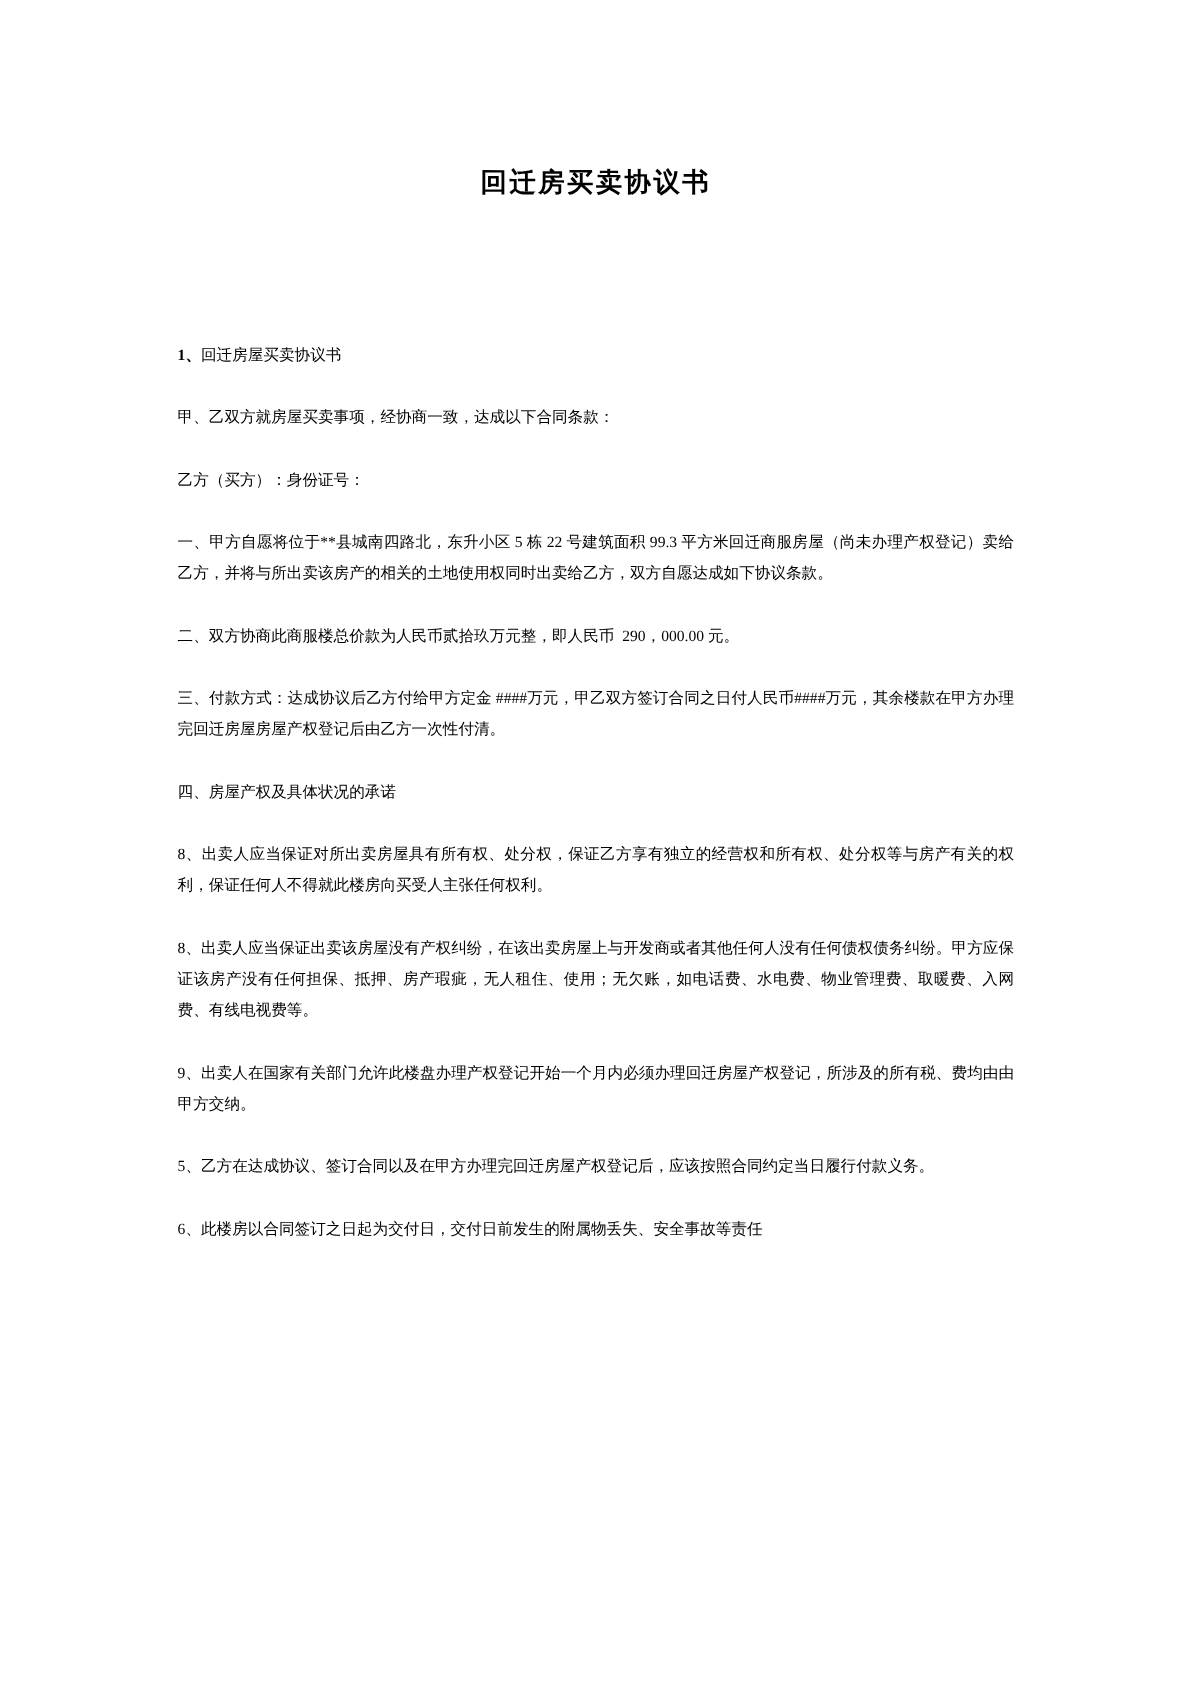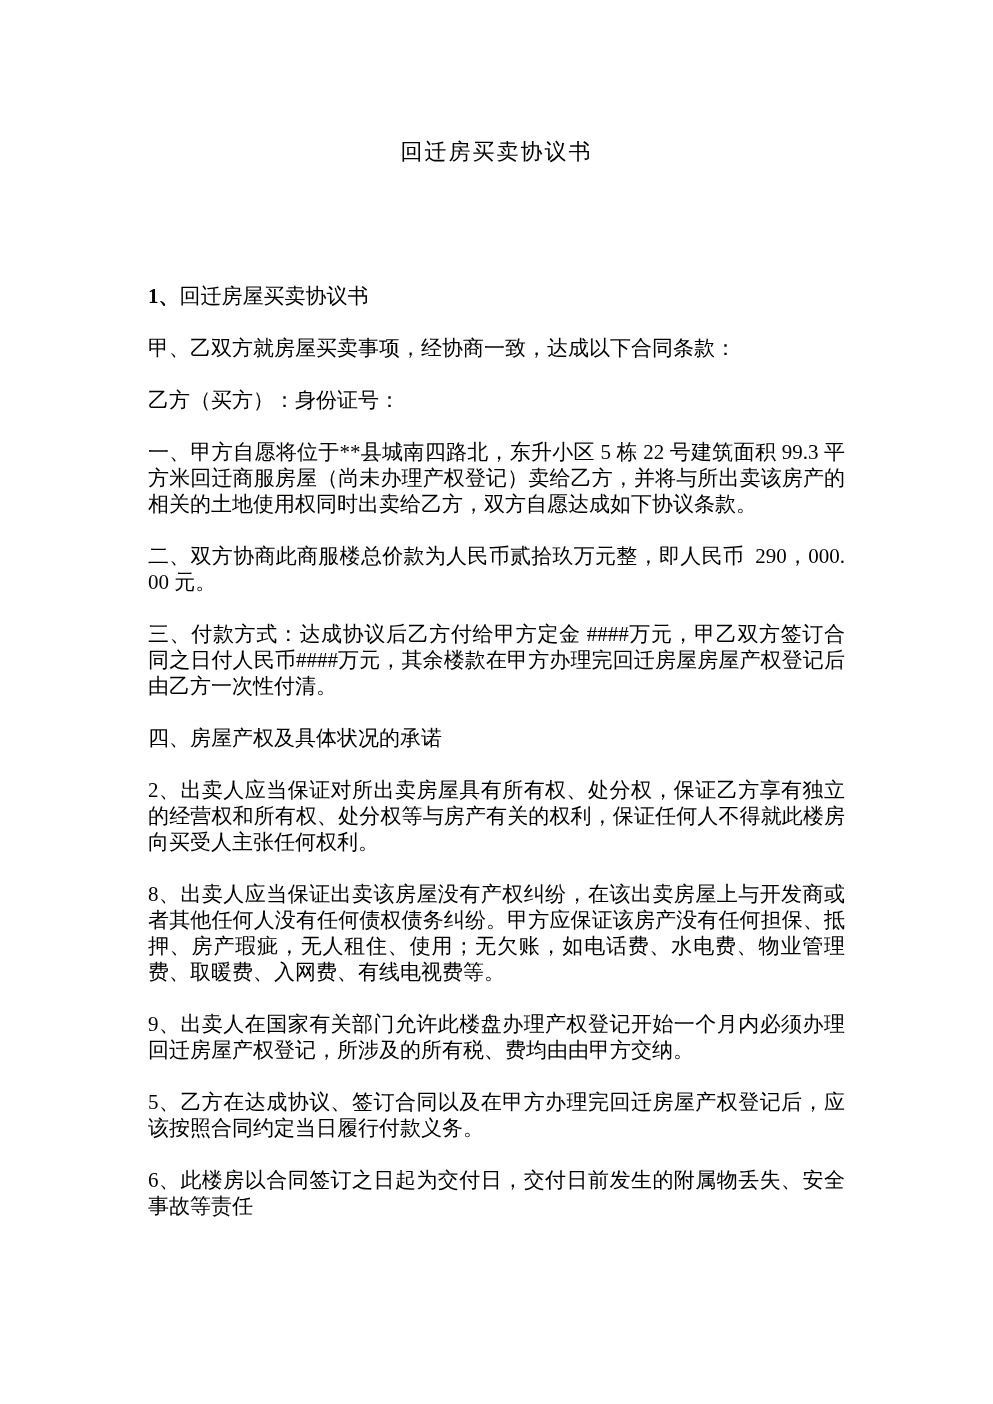--- a/index.html
+++ b/index.html
@@ -16,27 +16,27 @@
       box-sizing: border-box;
       padding: 137px 148px 0 148px;
       overflow: hidden;
       color: #000000;
       font-family: "Liberation Serif", "DejaVu Serif", serif;
     }
     .doc-title {
       margin: 0 0 116px 0;
       font-size: 22px;
       line-height: 30px;
-      font-weight: normal;
+      font-weight: bold;
       text-align: center;
       letter-spacing: 2px;
     }
     .para {
       margin: 0 0 26px 0;
-      font-size: 21px;
+      font-size: 13px;
       line-height: 26px;
       white-space: pre-wrap;
       text-align: justify;
       word-break: break-all;
     }
     .bold-num {
       font-weight: bold;
     }
   </style>
 </head>
@@ -47,19 +47,19 @@
   <h1 class="doc-title">回迁房买卖协议书</h1>
 
   <p class="para"><span class="bold-num">1、</span><span>回迁房屋买卖协议书</span></p>
 
   <p class="para">甲、乙双方就房屋买卖事项，经协商一致，达成以下合同条款：</p>
   <p class="para">乙方（买方）：身份证号：</p>
   <p class="para">一、甲方自愿将位于**县城南四路北，东升小区 5 栋 22 号建筑面积 99.3 平方米回迁商服房屋（尚未办理产权登记）卖给乙方，并将与所出卖该房产的相关的土地使用权同时出卖给乙方，双方自愿达成如下协议条款。</p>
   <p class="para">二、双方协商此商服楼总价款为人民币贰拾玖万元整，即人民币  290，000.00 元。</p>
   <p class="para">三、付款方式：达成协议后乙方付给甲方定金 ####万元，甲乙双方签订合同之日付人民币####万元，其余楼款在甲方办理完回迁房屋房屋产权登记后由乙方一次性付清。</p>
   <p class="para">四、房屋产权及具体状况的承诺</p>
-  <p class="para">2、出卖人应当保证对所出卖房屋具有所有权、处分权，保证乙方享有独立的经营权和所有权、处分权等与房产有关的权利，保证任何人不得就此楼房向买受人主张任何权利。</p>
+  <p class="para">8、出卖人应当保证对所出卖房屋具有所有权、处分权，保证乙方享有独立的经营权和所有权、处分权等与房产有关的权利，保证任何人不得就此楼房向买受人主张任何权利。</p>
   <p class="para">8、出卖人应当保证出卖该房屋没有产权纠纷，在该出卖房屋上与开发商或者其他任何人没有任何债权债务纠纷。甲方应保证该房产没有任何担保、抵押、房产瑕疵，无人租住、使用；无欠账，如电话费、水电费、物业管理费、取暖费、入网费、有线电视费等。</p>
   <p class="para">9、出卖人在国家有关部门允许此楼盘办理产权登记开始一个月内必须办理回迁房屋产权登记，所涉及的所有税、费均由由甲方交纳。</p>
   <p class="para">5、乙方在达成协议、签订合同以及在甲方办理完回迁房屋产权登记后，应该按照合同约定当日履行付款义务。</p>
   <p class="para">6、此楼房以合同签订之日起为交付日，交付日前发生的附属物丢失、安全事故等责任</p>
 
 </div>
 
 </body></html>

